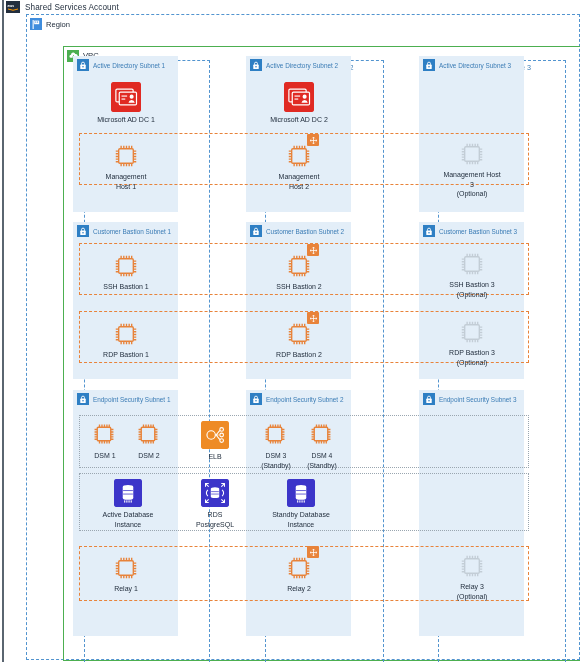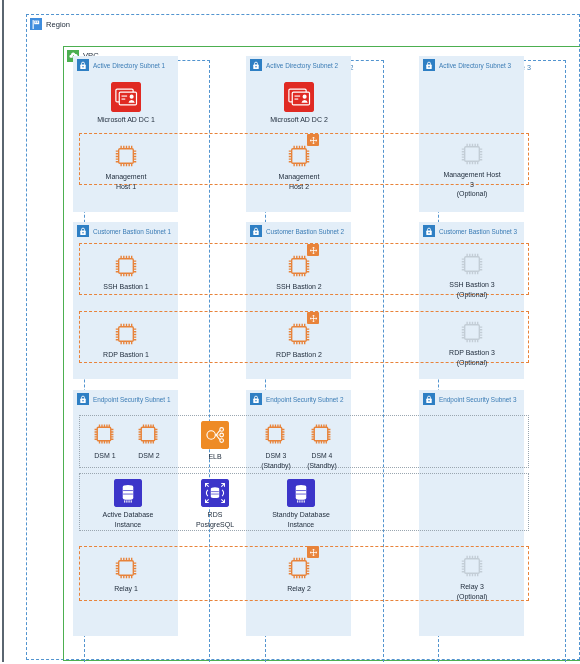--- a/index.html
+++ b/index.html
@@ -122,20 +122,29 @@
   .asg-badge {
     position:absolute; width:12px; height:12px; background:#e8833a;
     border-radius:1px; display:flex; align-items:center; justify-content:center;
   }
 </style>
 </head>
 <body>
 
 <div id="account">
 
+  <div id="account-header">
+    <span class="aws-logo">
+      <svg width="12" height="10" viewBox="0 0 24 18">
+        <text x="1" y="9" font-size="7" font-family="Liberation Sans, sans-serif" font-weight="bold" fill="#ffffff">aws</text>
+        <path d="M2 13 Q12 18 22 13" stroke="#ff9900" stroke-width="2" fill="none"></path>
+      </svg>
+    </span>
+    <span id="account-title">Shared Services Account</span>
+  </div>
 
   <div id="region">
     <div id="region-header">
       <span class="region-icon">
         <svg width="8" height="9" viewBox="0 0 8 9">
           <rect x="0.6" y="0" width="1.1" height="9" fill="#ffffff"></rect>
           <path d="M2.2 0.6 H7.2 V4.2 H2.2 Z" fill="#ffffff"></path>
           <rect x="3.2" y="1.5" width="1.1" height="1.1" fill="#3f8ddd"></rect>
           <rect x="5.0" y="1.5" width="1.1" height="1.1" fill="#3f8ddd"></rect>
         </svg>

